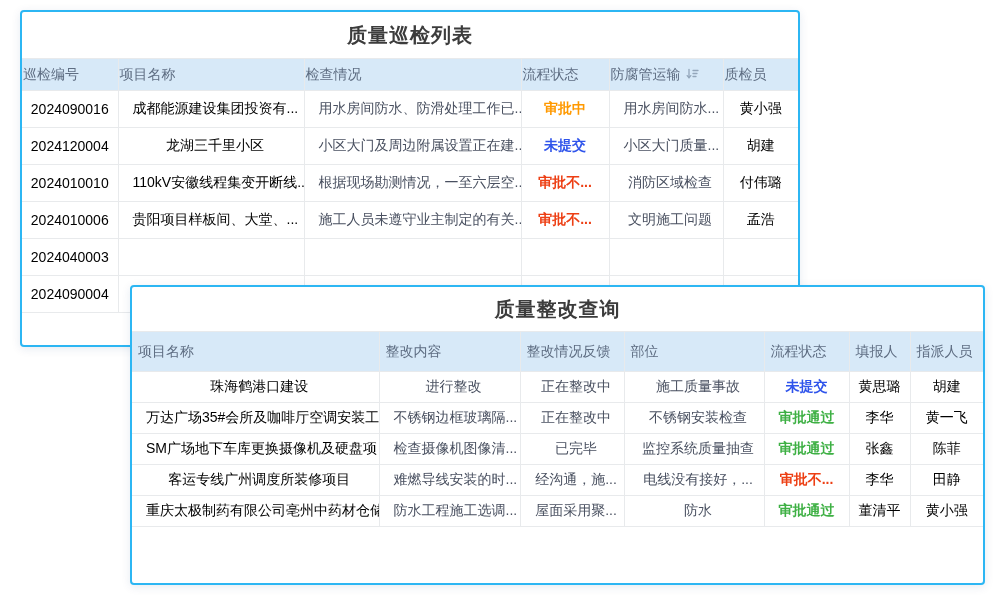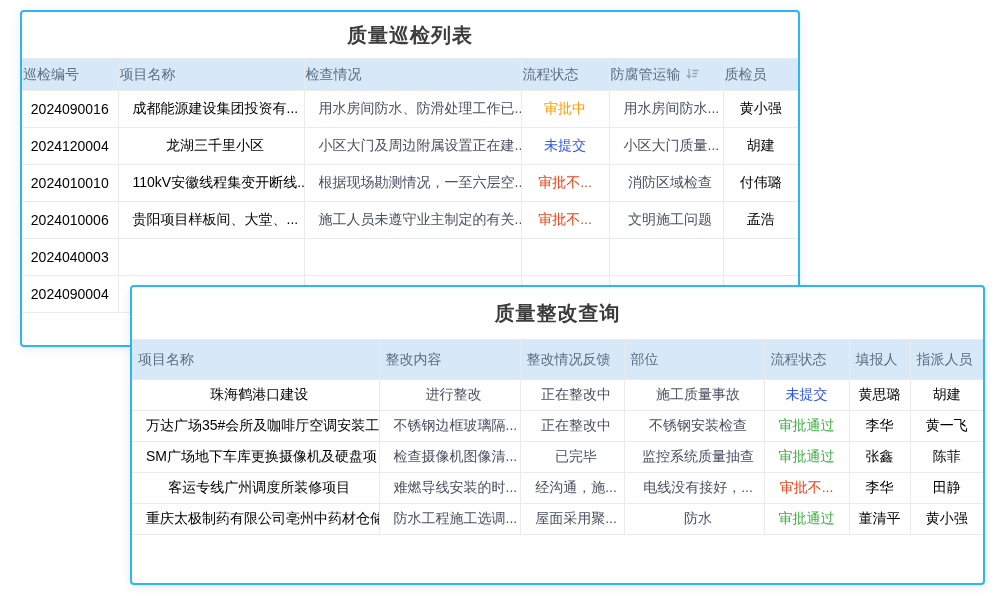--- a/index.html
+++ b/index.html
@@ -11,37 +11,37 @@
     position:absolute;background:#ffffff;border:2px solid #2cb6f3;border-radius:4px;
     box-shadow:0 2px 10px rgba(0,60,120,0.10);overflow:hidden;box-sizing:border-box;
   }
   #win1{left:20px;top:10px;width:780px;height:337px;z-index:1;}
   #win2{left:130px;top:285px;width:855px;height:300px;z-index:2;}
   .win-title{
     text-align:center;font-weight:bold;color:#3c3c3c;font-size:20px;letter-spacing:1px;
     display:flex;align-items:center;justify-content:center;
   }
   #win1 .win-title{height:46px;}
-  #win2 .win-title{height:52px;border-radius:19px;}
+  #win2 .win-title{height:44px;border-radius:19px;}
   table{border-collapse:collapse;table-layout:fixed;width:100%;}
   th,td{
     font-size:14px;white-space:nowrap;overflow:hidden;box-sizing:border-box;
     border:1px solid #e8eaec;vertical-align:middle;
   }
   th{background:#d7e9f8;color:#5e6d82;font-weight:normal;text-align:left;}
   #win1 th{height:32px;}
   #win2 th{height:40px;line-height:17px;white-space:normal;padding:0 6px;}
   #win1 td{height:37px;}
   #win2 td{height:31px;}
   td.a-left,th.a-left{padding-left:14px;padding-right:6px;}
   td.a-left{text-align:center;}
   td.a-center{text-align:center;}
   td .link{color:#000000;cursor:pointer;}
   td .plain{color:#495060;}
-  td .status{font-weight:normal;}
+  td .status{font-weight:bold;}
   .sort-icon{display:inline-block;margin-left:5px;vertical-align:-1px;}
   
   tr :first-child{border-left:none;}
   tr :last-child{border-right:none;}
 </style>
 </head>
 <body>
 
 <div class="window" id="win1">
   <div class="win-title">质量巡检列表</div>

